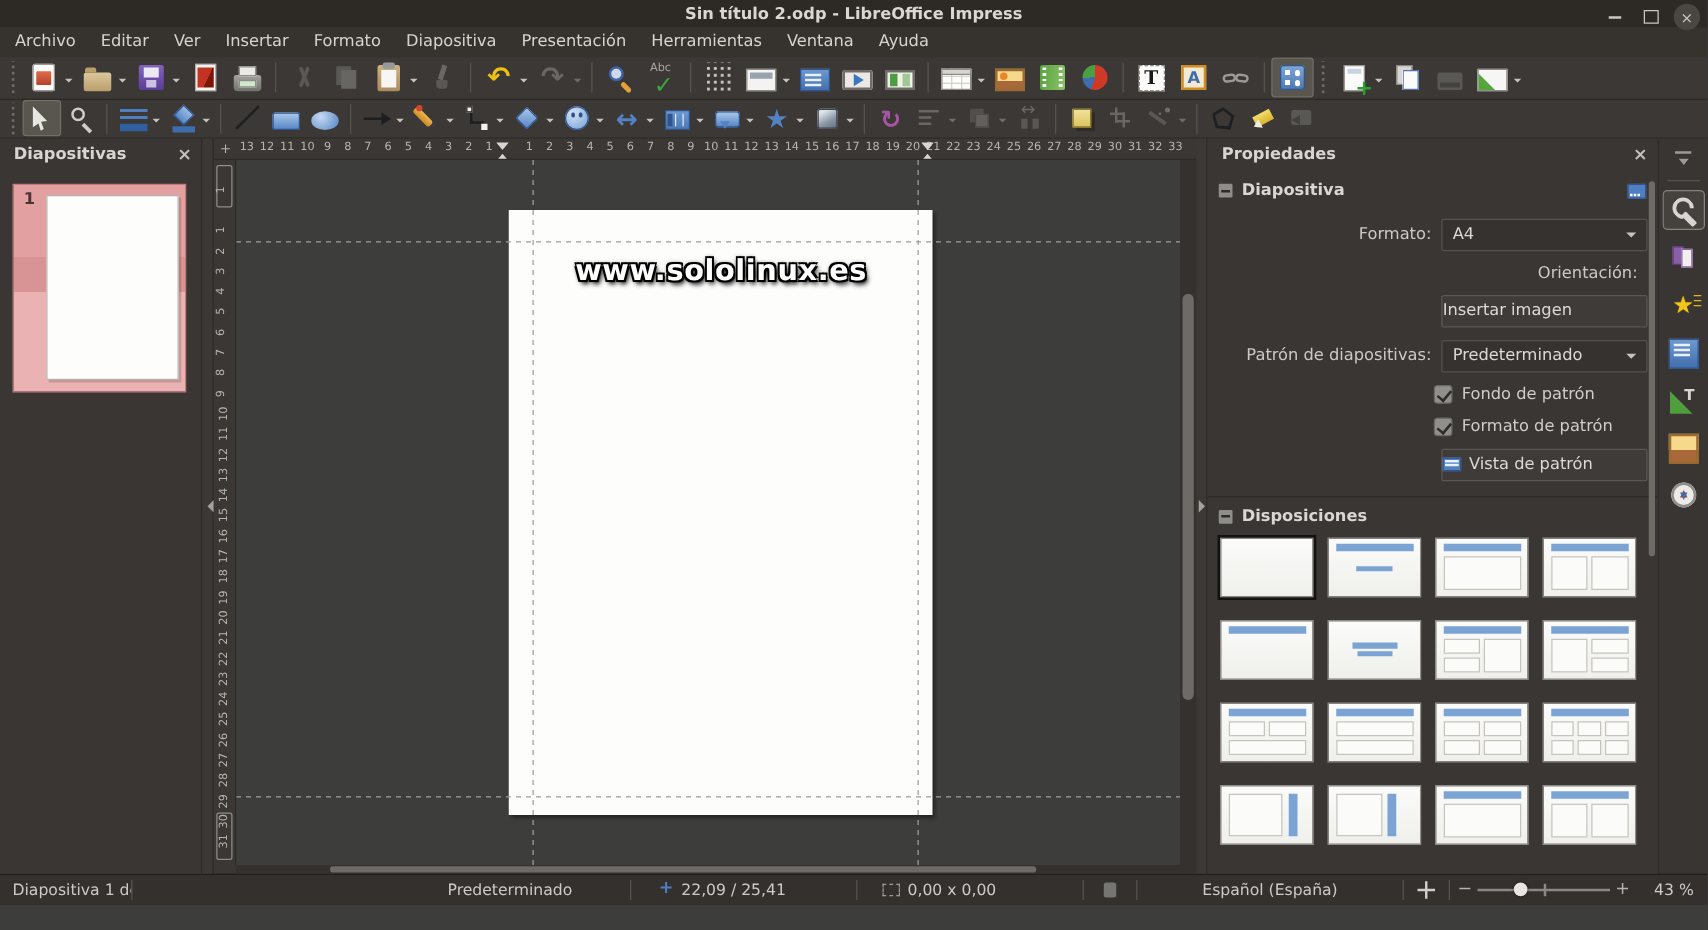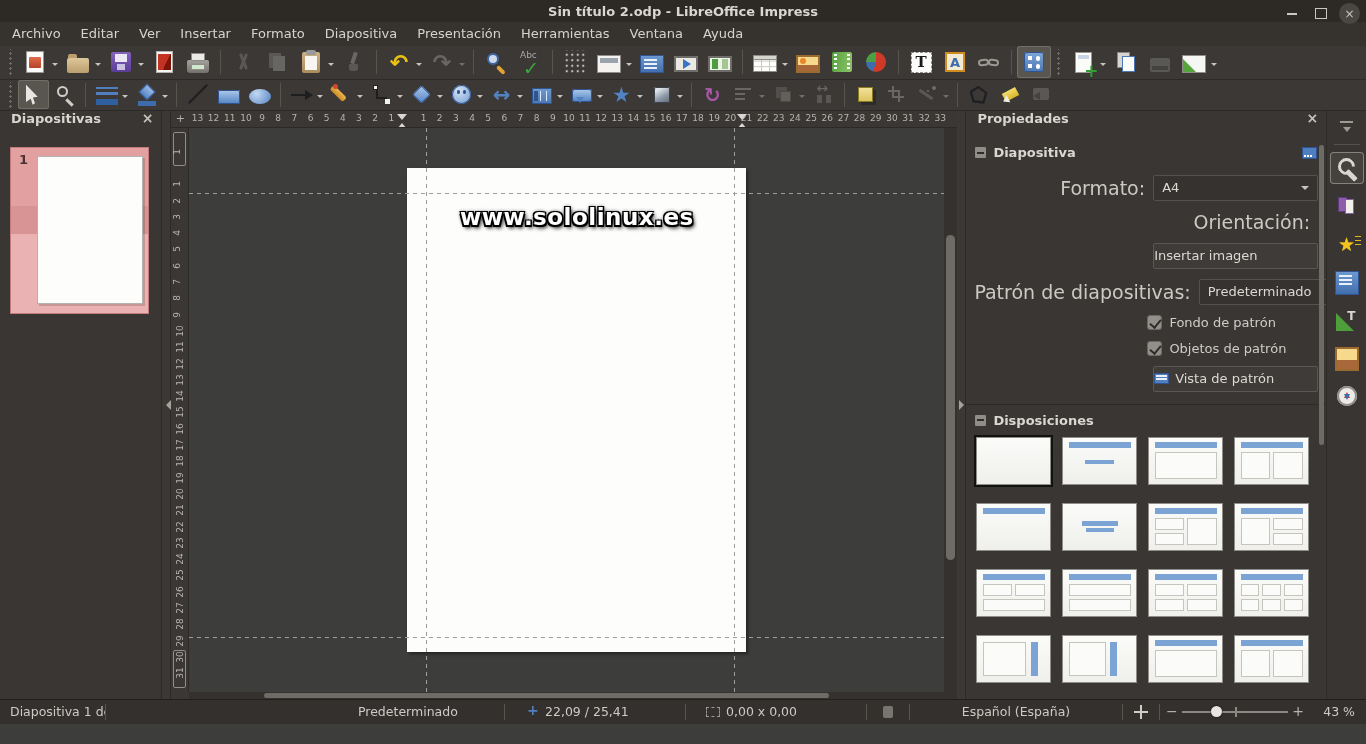--- a/index.html
+++ b/index.html
@@ -145,21 +145,21 @@
   .i-points::before{content:"";position:absolute;inset:3px;background:#1d1f23;clip-path:polygon(50% 0,100% 38%,82% 100%,18% 92%,0 30%)}
   .i-points::after{content:"";position:absolute;inset:5.5px;background:#3b3835;clip-path:polygon(50% 0,100% 38%,82% 100%,18% 92%,0 30%)}
   .i-glue-points::before{content:"";position:absolute;top:7px;left:5px;width:15px;height:9px;background:linear-gradient(#f2dc6a,#d8b428);transform:rotate(-28deg)}
   .i-glue-points::after{content:"";position:absolute;top:14px;left:1px;border:4px solid transparent;border-right:6px solid #efece4;transform:rotate(-28deg)}
   .i-to-curve::before{content:"";position:absolute;top:5px;left:4px;width:16px;height:12px;background:#8e8c86;border-radius:2px}
   .i-to-curve::after{content:"";position:absolute;top:9px;left:0;border:4px solid transparent;border-right:7px solid #55534f}
 
   
   #main{height:588px;display:flex;background:#3b3835}
   #slidepanel{width:163px;background:#393633;border-right:1px solid #2c2a26;position:relative}
-  .pheader{height:26px;display:flex;align-items:flex-start;padding:0 8px 0 11px;color:#d8d5d1;font-size:13px;font-weight:700}
+  .pheader{height:26px;display:flex;align-items:center;padding:0 8px 0 11px;color:#d8d5d1;font-size:13px;font-weight:700}
   .pclose{margin-left:auto;color:#c3c0bb;font-size:14px;font-weight:700;line-height:1;cursor:default}
   #slidethumb{position:absolute;left:10px;top:36px;width:139px;height:167px;background:linear-gradient(#e2a0a0 0 35%,#d89494 35% 52%,#eab2b2 52% 100%);border:1px solid #c27c7c}
   #slidethumb .num{position:absolute;top:4px;left:8px;font-size:13px;font-weight:700;color:#4a3232}
   #slidethumb .page{position:absolute;left:26px;top:8px;right:5px;bottom:9px;background:#fdfdfc;border:1px solid #b5b2ae;box-shadow:2px 2px 0 rgba(0,0,0,.15)}
 
   .vsplit{width:9px;background:#3b3835;border-right:1px solid #2c2a26;position:relative}
   .vsplit .arr{position:absolute;top:50%;left:1px;margin-top:-5px;width:0;height:0;border:5px solid transparent}
   .vsplit.left .arr{border-right:5px solid #a5a29d;left:-1px}
   .vsplit.right .arr{border-left:5px solid #a5a29d;left:2px}
 
@@ -193,21 +193,21 @@
   
   #rightpanel{width:361px;background:#393633;position:relative;overflow:hidden;font-size:13px;color:#cfccc8}
   .sect{display:flex;align-items:center;gap:7px;height:24px;margin-top:4px;padding:0 9px;font-weight:700;color:#dad7d3}
   .sect.second{margin-top:12px;border-top:1px solid #2c2a26;padding-top:4px;height:28px}
   .collapse{width:11px;height:11px;background:#8f8d88;border-radius:1px;position:relative;flex:none}
   .collapse::after{content:"";position:absolute;left:2px;top:4.5px;right:2px;height:2px;background:#2e2c29}
   .dlgicon{margin-left:auto;width:15px;height:12px;background:#4f7fc0;box-shadow:inset 0 0 0 1px #2f5490;border-radius:1px;position:relative}
   .dlgicon::before{content:"";position:absolute;bottom:2px;left:2px;width:2px;height:2px;background:#fff;box-shadow:3px 0 0 #fff,6px 0 0 #fff}
   .prow{display:flex;align-items:center;margin:10px 8px 0}
   .prow:first-of-type{margin-top:11px}
-  .plabel{flex:1;text-align:right;padding-right:8px;font-size:19px;color:#ccc9c5;white-space:nowrap}
+  .plabel{flex:1;text-align:right;padding-right:8px;font-size:13px;color:#ccc9c5;white-space:nowrap}
   .select{width:165px;height:26px;background:#353230;border:1px solid #55524d;border-radius:2px;display:flex;align-items:center;padding:0 8px;color:#dcd9d5;flex:none}
   .sel-arrow{margin-left:auto;width:0;height:0;border:4px solid transparent;border-top-color:#c7c4bf;margin-top:4px}
   .pbutton{width:165px;height:26px;margin:10px 8px 0 auto;background:#3e3b38;border:1px solid #5b5853;border-radius:2px;color:#dcd9d5;display:flex;align-items:center;justify-content:flex-start;gap:6px}
   .cbrow{display:flex;align-items:center;gap:7px;height:16px;margin:10px 8px 0 181px}
   .cb{width:15px;height:15px;background:#918f8a;border:1px solid #6b6964;border-radius:3px;position:relative;flex:none}
   .cb::after{content:"";position:absolute;left:3.5px;top:1px;width:5px;height:9px;border:solid #2e2c29;border-width:0 2.5px 2.5px 0;transform:rotate(40deg)}
   .vicon{width:15px;height:11px;background:#4f7fc0;box-shadow:inset 0 0 0 1px #2f5490;position:relative}
   .vicon::before{content:"";position:absolute;top:2px;left:2px;right:2px;height:1.5px;background:#e9f0fa;box-shadow:0 3px 0 #e9f0fa}
   #laygrid{display:grid;grid-template-columns:repeat(4,75px);grid-auto-rows:48px;column-gap:11px;row-gap:18px;margin:5px 0 0 10px}
   .lth{position:relative;background:linear-gradient(#fbfbf9,#efefec);border:1px solid #8f8d88;cursor:default}
@@ -666,21 +666,21 @@
           <span class="sel-arrow"></span>
         </span>
       </div>
 
       <div class="cbrow">
         <span class="cb"></span>
         <span>Fondo de patrón</span>
       </div>
       <div class="cbrow">
         <span class="cb"></span>
-        <span>Objetos de patrón</span>
+        <span>Formato de patrón</span>
       </div>
 
       <div class="pbutton" style="margin-top:9px">
         <span class="vicon"></span>
         <span>Vista de patrón</span>
       </div>
 
       <div class="sect second">
         <span class="collapse"></span>
         <span>Disposiciones</span>

